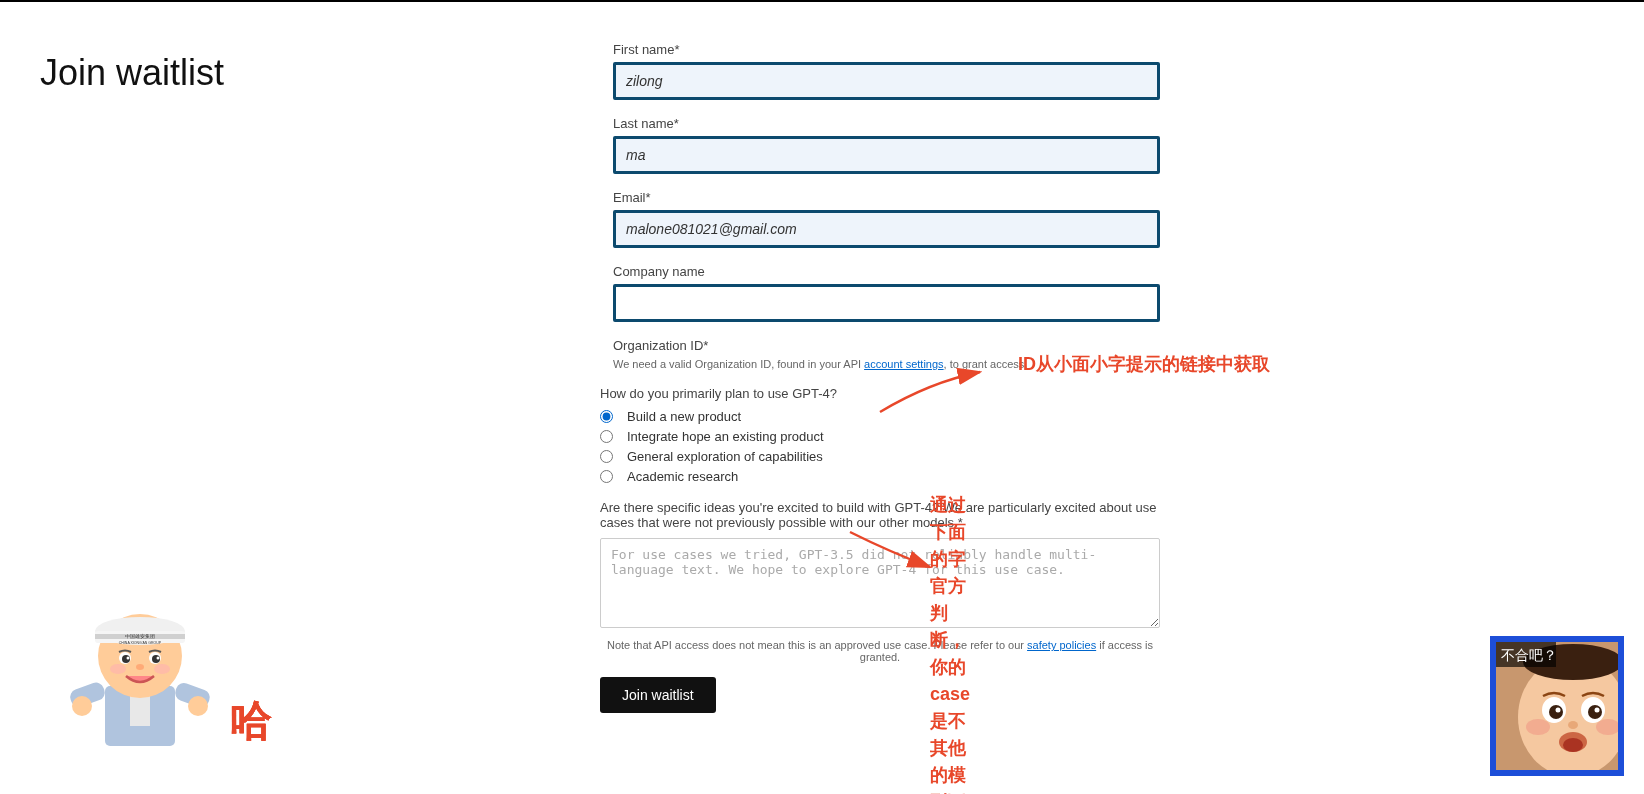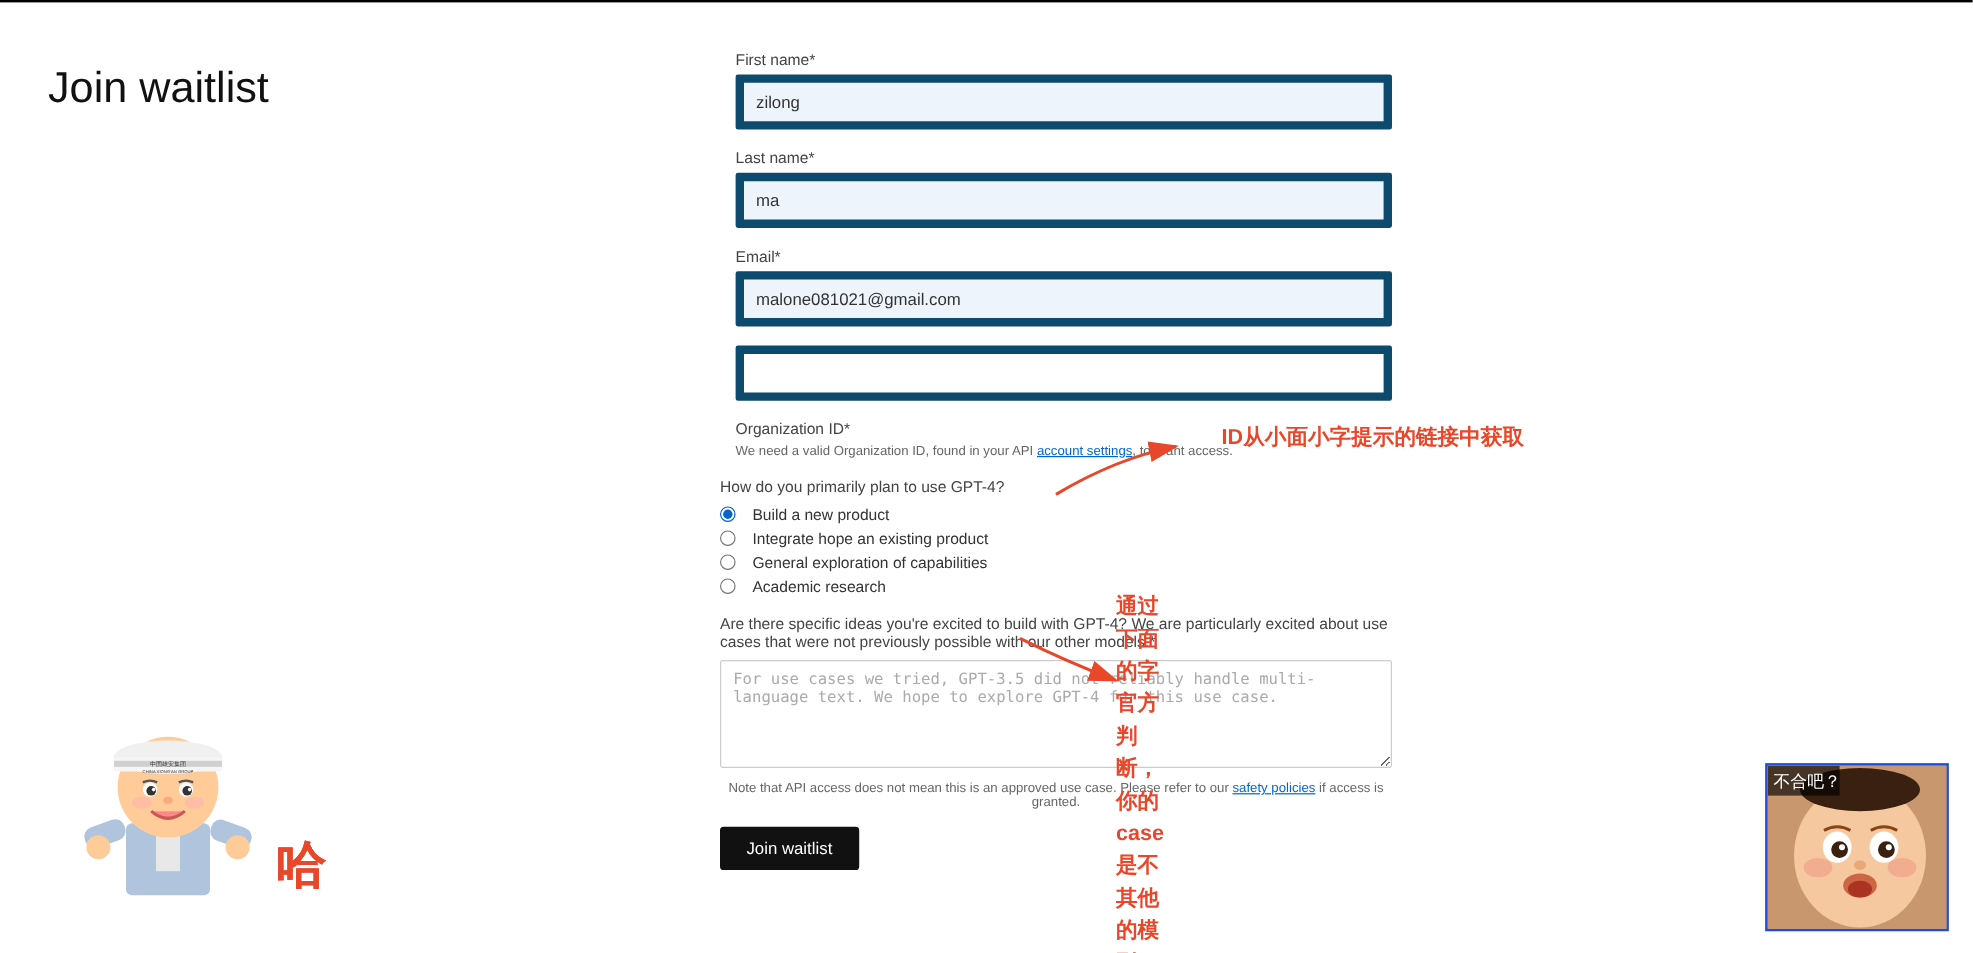--- a/index.html
+++ b/index.html
@@ -60,26 +60,27 @@
     }
     .form-label {
       display: block;
       font-size: 13px;
       color: #444;
       margin-bottom: 5px;
     }
     .form-input {
       width: 100%;
       padding: 8px 10px;
-      border: 7px solid #0c4a6e;
+      border: 3px solid #0c4a6e;
       border-radius: 2px;
       font-size: 14px;
       color: #333;
       background: #fff;
       outline: none;
+      font-style: italic;
     }
     .form-input.filled {
       background: #eef4fb;
     }
     .org-hint {
       font-size: 11px;
       color: #666;
       margin-top: 4px;
     }
     .org-hint a {
@@ -237,20 +238,21 @@
     </div>
 
     
     <div class="form-group">
       <label class="form-label">Email*</label>
       <input type="email" class="form-input filled" value="malone081021@gmail.com" style="">
     </div>
 
     
     <div class="form-group">
+      <label class="form-label">Company name</label>
       <input type="text" class="form-input" value="" style="">
     </div>
 
     
     <div class="form-group" style="position:relative;">
       <label class="form-label">Organization ID*</label>
       <div class="org-hint">
         We need a valid Organization ID, found in your API <a href="#">account settings</a>, to grant access.
       </div>
     </div>
@@ -310,21 +312,21 @@
         <defs>
           <marker id="arrowhead2" markerWidth="10" markerHeight="7" refX="9" refY="3.5" orient="auto">
             <polygon points="0 0, 10 3.5, 0 7" fill="#e8472a"></polygon>
           </marker>
         </defs>
         <path d="M10 10 Q50 30 90 45" stroke="#e8472a" stroke-width="2.5" fill="none" marker-end="url(#arrowhead2)"></path>
       </svg>
       <div class="annotation-text-2" style="position:absolute; left:90px; top:-30px; max-width:360px; white-space:pre-wrap;">通过下面的字官方判断，你的case是不其他的模型不能完成，这个有没有可能窃取商业idea</div>
     </div>
 
-    <div style="position:absolute; right:20px; bottom:20px; width:153px; height:140px; background:#d4b896; overflow:hidden; border:2px solid #1d4ed8; pointer-events:none;">
+    <div style="position:absolute; right:20px; bottom:20px; width:134px; height:140px; background:#d4b896; overflow:hidden; border:6px solid #1d4ed8; pointer-events:none;">
       <svg width="155" height="140" viewBox="0 0 155 140" xmlns="http://www.w3.org/2000/svg">
 
         <rect width="155" height="140" fill="#c8976e"></rect>
 
         <ellipse cx="77" cy="75" rx="55" ry="60" fill="#f5c8a0"></ellipse>
 
         <ellipse cx="58" cy="68" rx="12" ry="13" fill="#fff"></ellipse>
         <ellipse cx="97" cy="68" rx="12" ry="13" fill="#fff"></ellipse>
         <circle cx="60" cy="70" r="7" fill="#3a2010"></circle>
         <circle cx="99" cy="70" r="7" fill="#3a2010"></circle>

